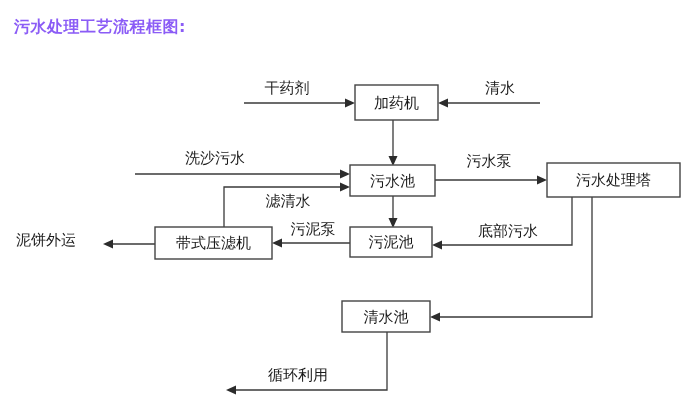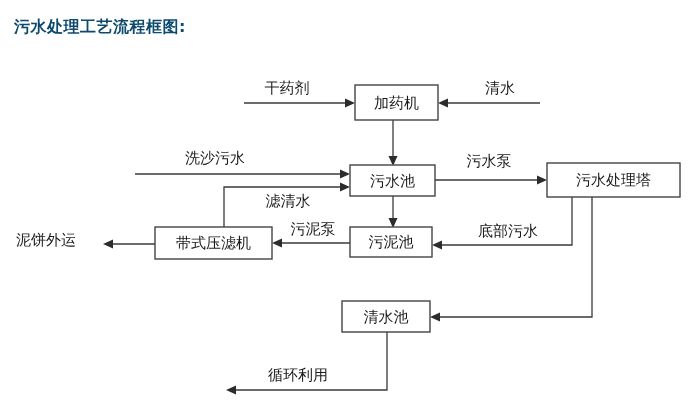--- a/index.html
+++ b/index.html
@@ -20,21 +20,21 @@
     top: 0;
     width: 700px;
     height: 420px;
   }
   .page-title {
     position: absolute;
     left: 14px;
     top: 17px;
     font-size: 16px;
     font-weight: bold;
-    color: #0c4a6e;
+    color: #8b5cf6;
     letter-spacing: 0.5px;
     white-space: nowrap;
   }
   svg.flow {
     position: absolute;
     left: 0;
     top: 0;
     width: 700px;
     height: 420px;
   }

